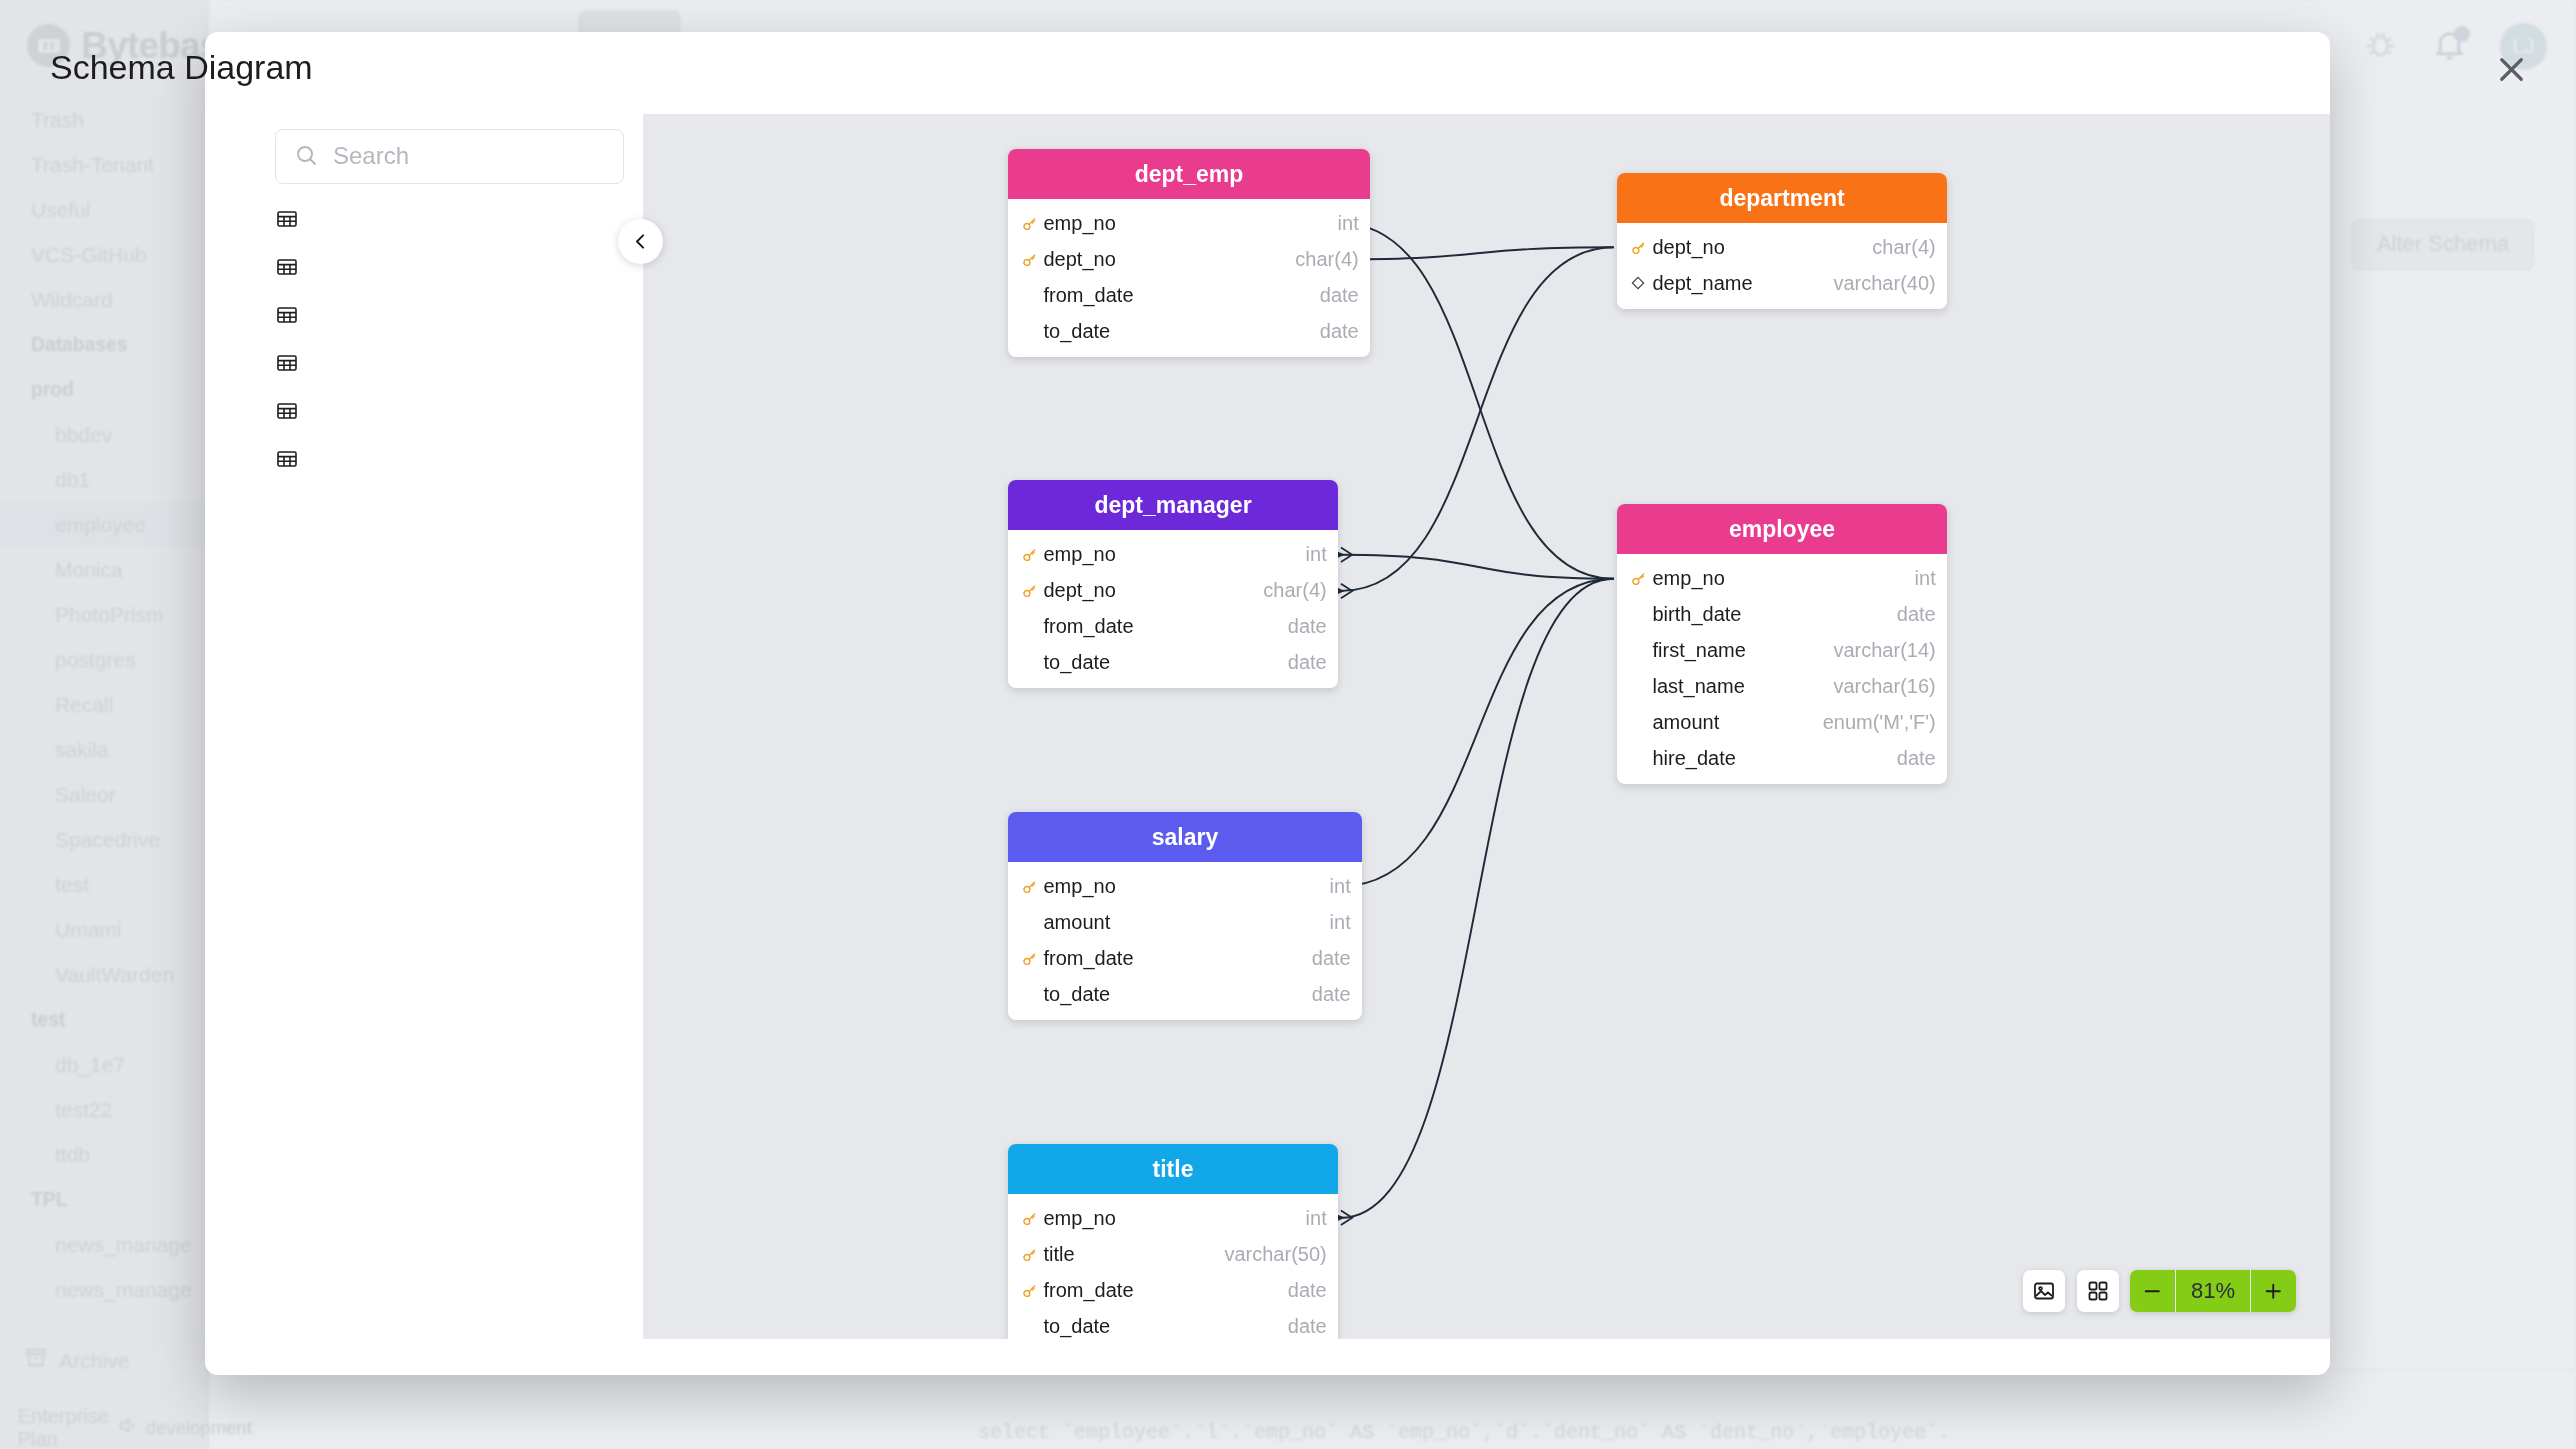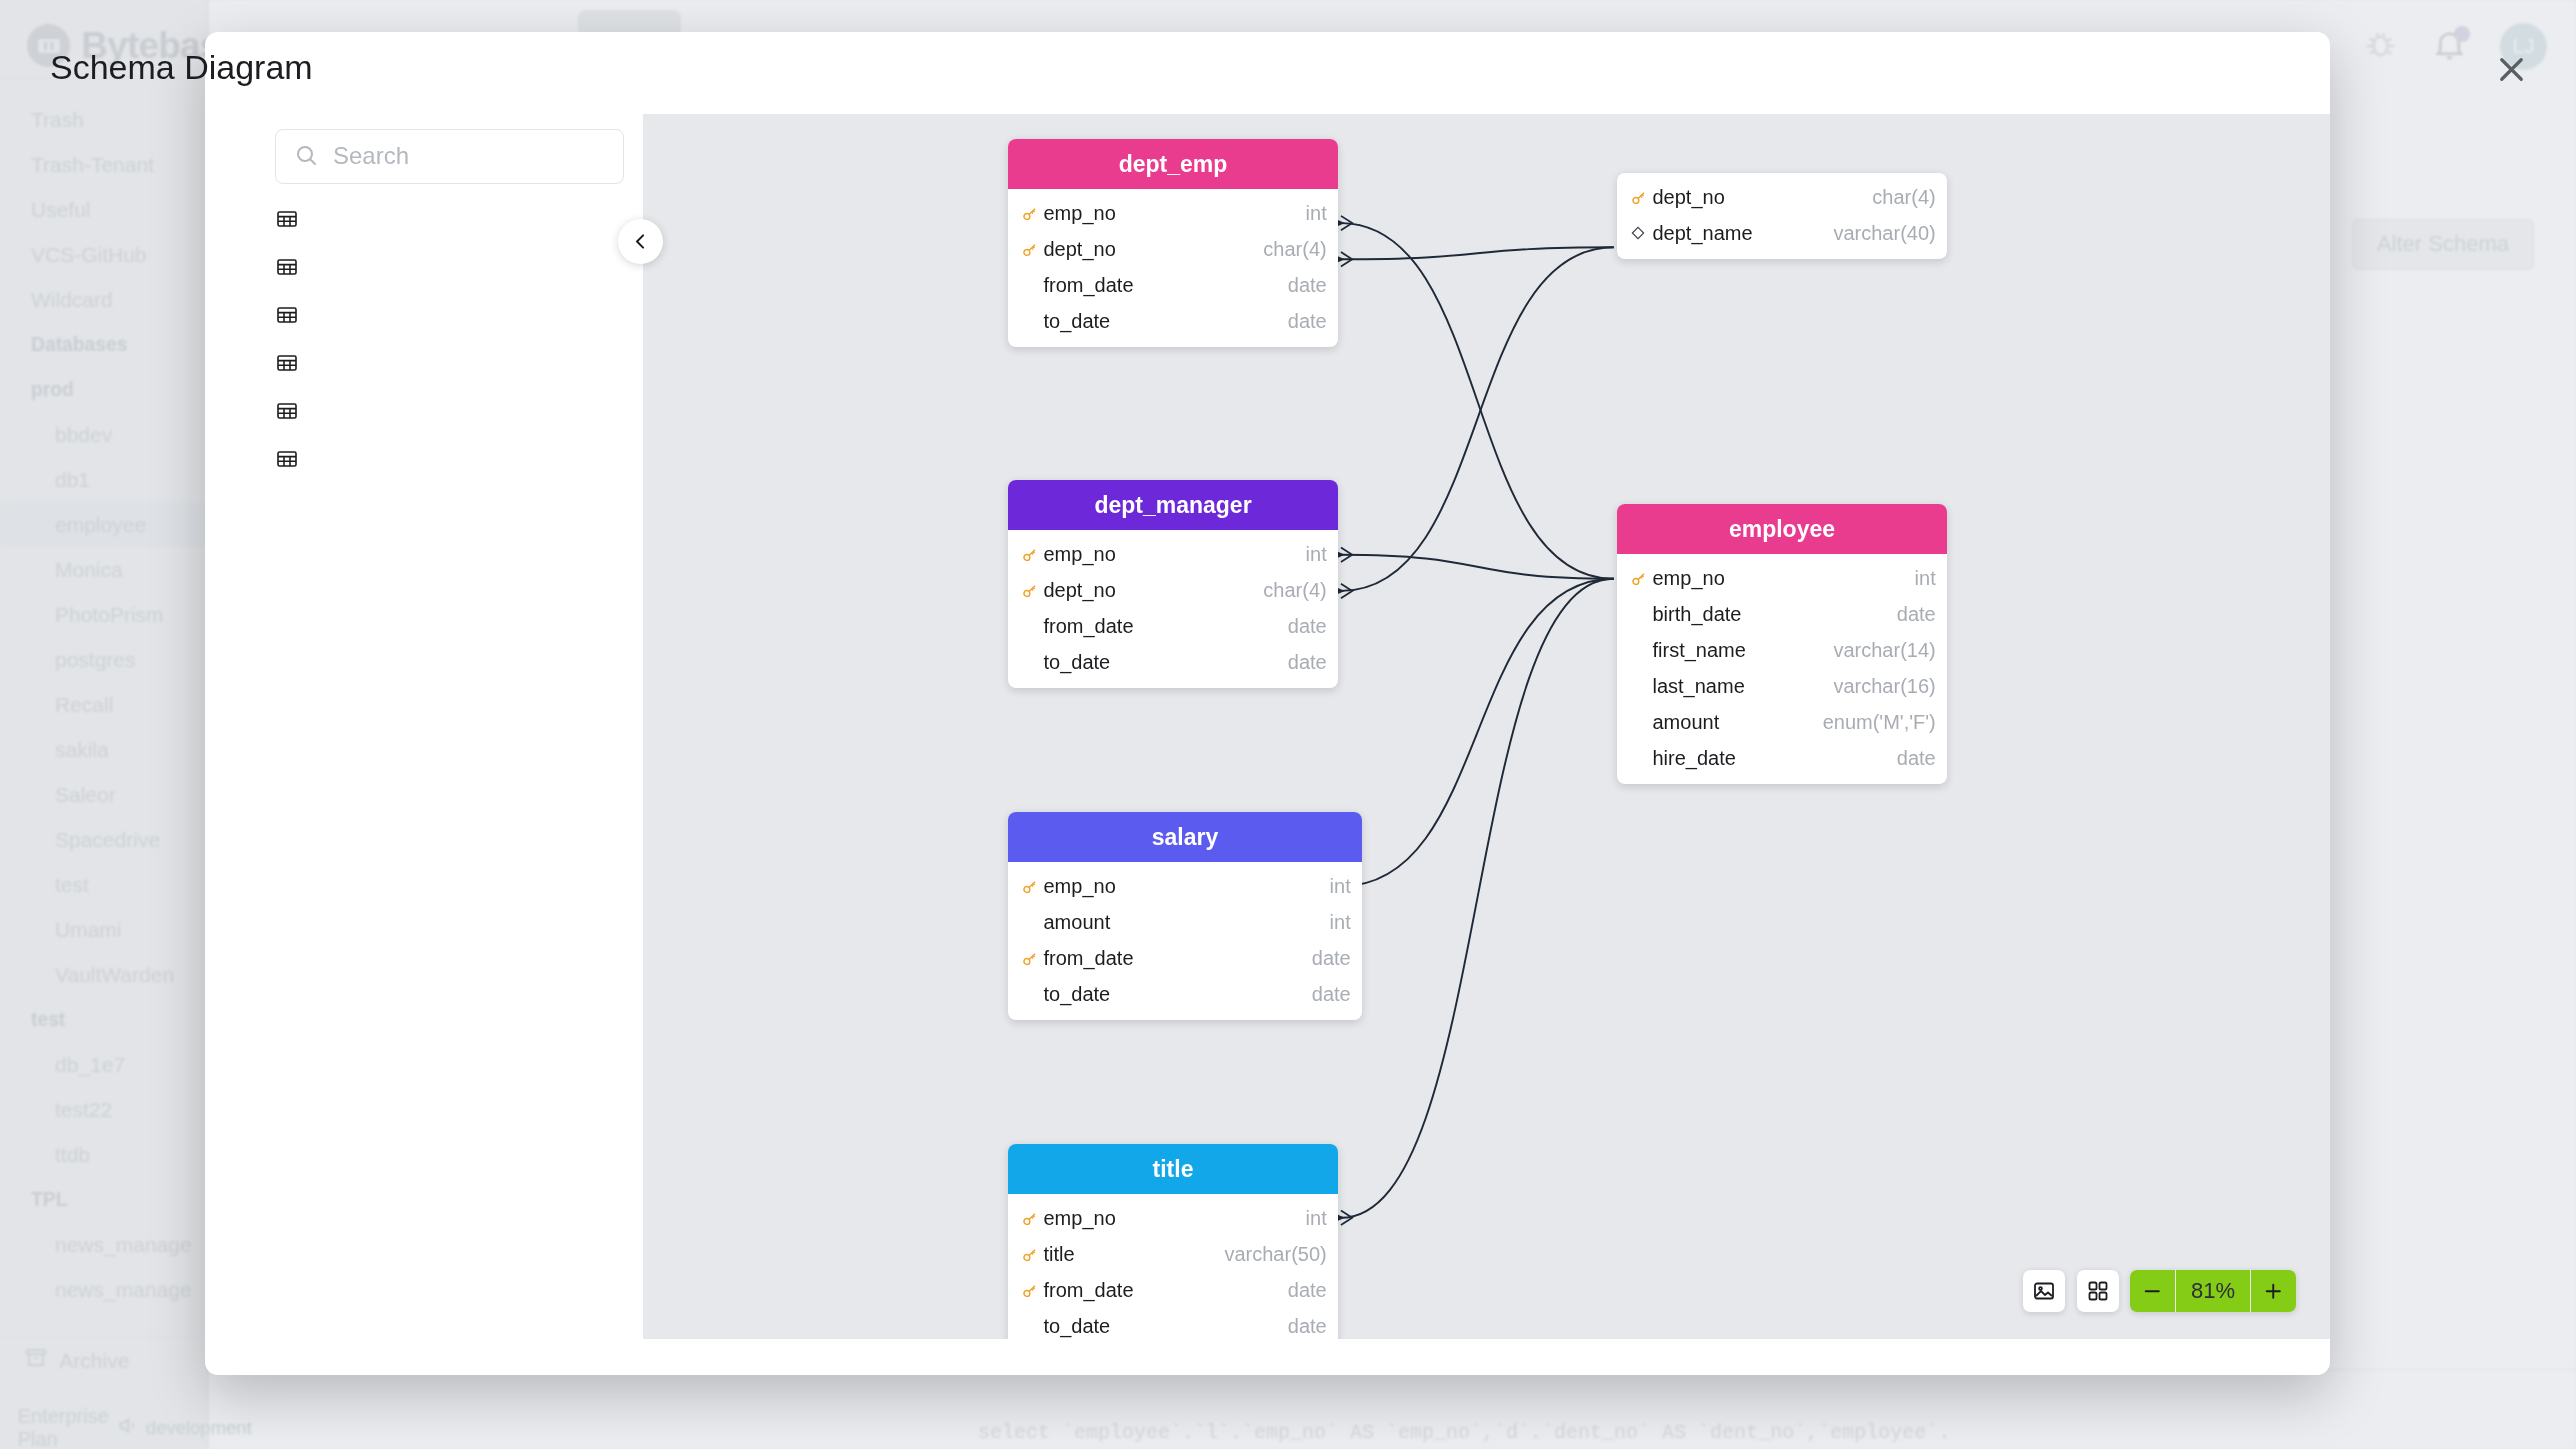--- a/index.html
+++ b/index.html
@@ -306,21 +306,21 @@
         <path d="M866,171.5 L880,180.5 L866,189.5" stroke="#1f2937" stroke-width="2.2" fill="none"></path>
         <path d="M866,126.5 L880,135.5 L866,144.5" stroke="#1f2937" stroke-width="2.2" fill="none"></path>
         <path d="M866,583.5 L880,592.5 L866,601.5" stroke="#1f2937" stroke-width="2.2" fill="none"></path>
         <path d="M866,538.5 L880,547.5 L866,556.5" stroke="#1f2937" stroke-width="2.2" fill="none"></path>
         <path d="M866,950.5 L880,959.5 L866,968.5" stroke="#1f2937" stroke-width="2.2" fill="none"></path>
         <path d="M866,1362.5 L880,1371.5 L866,1380.5" stroke="#1f2937" stroke-width="2.2" fill="none"></path>
       </g>
   </svg>
 
   <div id="nodes">
-      <div class="node" style="left: 364px; top: 25px; width: 330px;">
+      <div class="node" style="left: 364px; top: 35px; width: 362px;">
         <div class="node-head" style="background:#ea3c8e">
       <span>dept_emp</span>
     </div>
         <div class="node-body">
           <div class="col-row">
       <span class="col-ico">
               <svg width="17.7" height="17.7" viewBox="0 0 24 24" fill="none" stroke="#f0a023" stroke-width="1.9">
   <circle cx="8" cy="15.5" r="4"></circle>
                 <path d="M11 13L19 5M16.5 7.5l2 2M14.5 9.5l2 2"></path>
               </svg>
@@ -344,20 +344,23 @@
       <span class="col-type">date</span>
     </div>
           <div class="col-row">
       <span class="col-ico"></span>
       <span class="col-name">to_date</span>
       <span class="col-type">date</span>
     </div>
         </div>
       </div>
       <div class="node" style="left: 973px; top: 59px; width: 330px;">
+        <div class="node-head" style="background:#f97316">
+      <span>department</span>
+    </div>
         <div class="node-body">
           <div class="col-row">
       <span class="col-ico">
               <svg width="17.7" height="17.7" viewBox="0 0 24 24" fill="none" stroke="#f0a023" stroke-width="1.9">
   <circle cx="8" cy="15.5" r="4"></circle>
                 <path d="M11 13L19 5M16.5 7.5l2 2M14.5 9.5l2 2"></path>
               </svg>
             </span>
       <span class="col-name">dept_no</span>
       <span class="col-type">char(4)</span>

